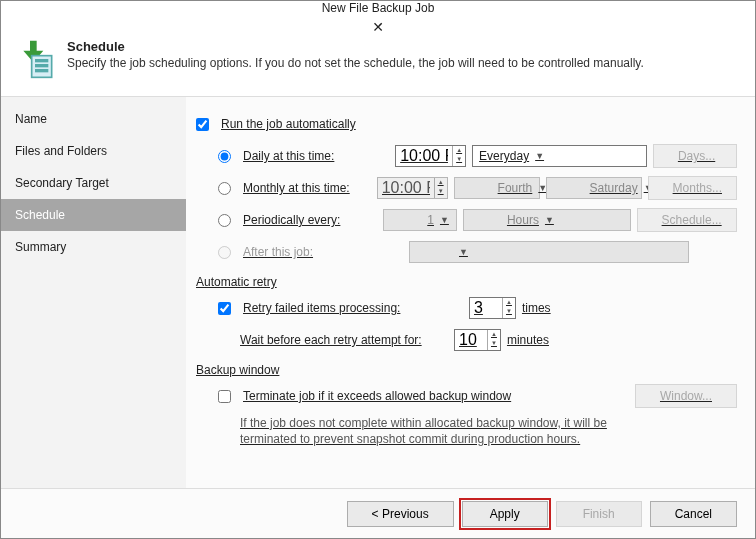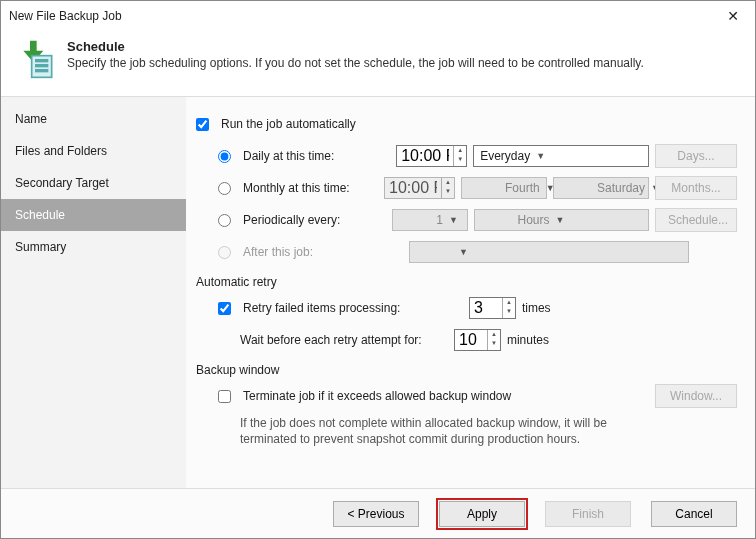--- a/index.html
+++ b/index.html
@@ -1,49 +1,49 @@
 <!DOCTYPE html>
 <html><head>
 <meta charset="utf-8">
 <style>
 * { box-sizing: border-box; margin: 0; padding: 0; }
 body { font-family: "Segoe UI", Tahoma, sans-serif; font-size: 12px; color: #222; background: #fff; width: 756px; height: 539px; overflow: hidden; }
 .window { width: 756px; height: 539px; border: 1px solid #888; display: flex; flex-direction: column; background: #fff; }
-.titlebar { height: 30px; display: flex; align-items: center; padding: 0 8px; font-size: 12px; }
+.titlebar { height: 30px; display: flex; align-items: center; padding: 0 8px; font-size: 12px; flex-direction: column; }
 .titlebar .title { flex: 1; }
 .titlebar .close { font-size: 14px; cursor: pointer; padding: 4px 8px; }
 .header { display: flex; align-items: flex-start; padding: 8px 14px 14px 14px; gap: 12px; border-bottom: 1px solid #ddd; background: #fff; }
 .header-icon svg { width: 40px; height: 40px; }
 .header-text .h-title { font-weight: 600; font-size: 13px; margin-bottom: 2px; }
 .header-text .h-sub { font-size: 12px; color: #333; }
 .body { flex: 1; display: flex; background: #e5e5e5; min-height: 0; }
 .sidebar { width: 185px; background: #f3f3f3; padding-top: 6px; }
 .sidebar-item { padding: 9px 14px; font-size: 12px; cursor: pointer; }
 .sidebar-item.active { background: #a6a6a6; color: #fff; }
-.content { flex: 1; background: #fbfbfb; padding: 14px 18px 14px 10px; font-size: 12px; overflow: auto; }
+.content { flex: 1; background: #fbfbfb; padding: 14px 18px 14px 10px; font-size: 12px; overflow: auto; text-decoration: underline; }
 .row { display: flex; align-items: center; gap: 6px; margin-bottom: 6px; min-height: 26px; }
 .indent1 { padding-left: 22px; }
 .indent2 { padding-left: 44px; }
 .lbl { width: 160px; }
 .lbl2 { width: 220px; }
 .dis { color: #9a9a9a; }
 input[type=checkbox], input[type=radio] { margin-right: 6px; }
 .spinner { display: inline-flex; border: 1px solid #767676; background: #fff; height: 22px; }
 .spinner.dis { background: #eee; border-color: #b5b5b5; }
 .spinner input { border: none; width: 56px; padding: 2px 4px; font-size: 16px; background: transparent; outline: none; }
 .spinner .arrows { display: flex; flex-direction: column; border-left: 1px solid #aaa; }
 .spinner .arrows span { font-size: 6px; line-height: 9px; padding: 0 3px; cursor: pointer; color: #555; }
 .select { display: inline-flex; align-items: center; border: 1px solid #767676; background: #fff; height: 22px; padding: 0 6px; font-size: 12px; cursor: pointer; }
 .select.dis { background: #e5e5e5; border-color: #bdbdbd; color: #888; padding-left: 43px; }
 .select .chev { font-size: 9px; color: #555; margin-left: 6px; }
-.btn { height: 24px; min-width: 82px; border: 1px solid #adadad; background: #e6e6e6; font-size: 12px; padding: 0 12px; cursor: pointer; }
+.btn { height: 24px; min-width: 82px; border: 1px solid #adadad; background: #e6e6e6; font-size: 12px; padding: 0 24px; cursor: pointer; }
 .btn:disabled { color: #a8a8a8; background: #eee; border-color: #d5d5d5; cursor: default; }
 .section-label { margin: 10px 0 6px 0; }
 .note { color: #555; line-height: 1.35; }
-.footer { height: 50px; display: flex; align-items: center; justify-content: flex-end; gap: 20px; padding: 0 18px; border-top: 1px solid #ddd; background: #fbfbfb; }
+.footer { height: 50px; display: flex; align-items: center; justify-content: flex-end; gap: 8px; padding: 0 18px; border-top: 1px solid #ddd; background: #fbfbfb; }
 .footer .btn { min-width: 86px; height: 26px; background: #eaeaea; }
 .footer .btn.highlight { outline: 2px solid #c62020; outline-offset: 1px; }
 .small-spinner input { width: 32px; }
 </style>
 </head>
 <body>
 
 <div class="window">
   <div class="titlebar">
     <span class="title">New File Backup Job</span>

